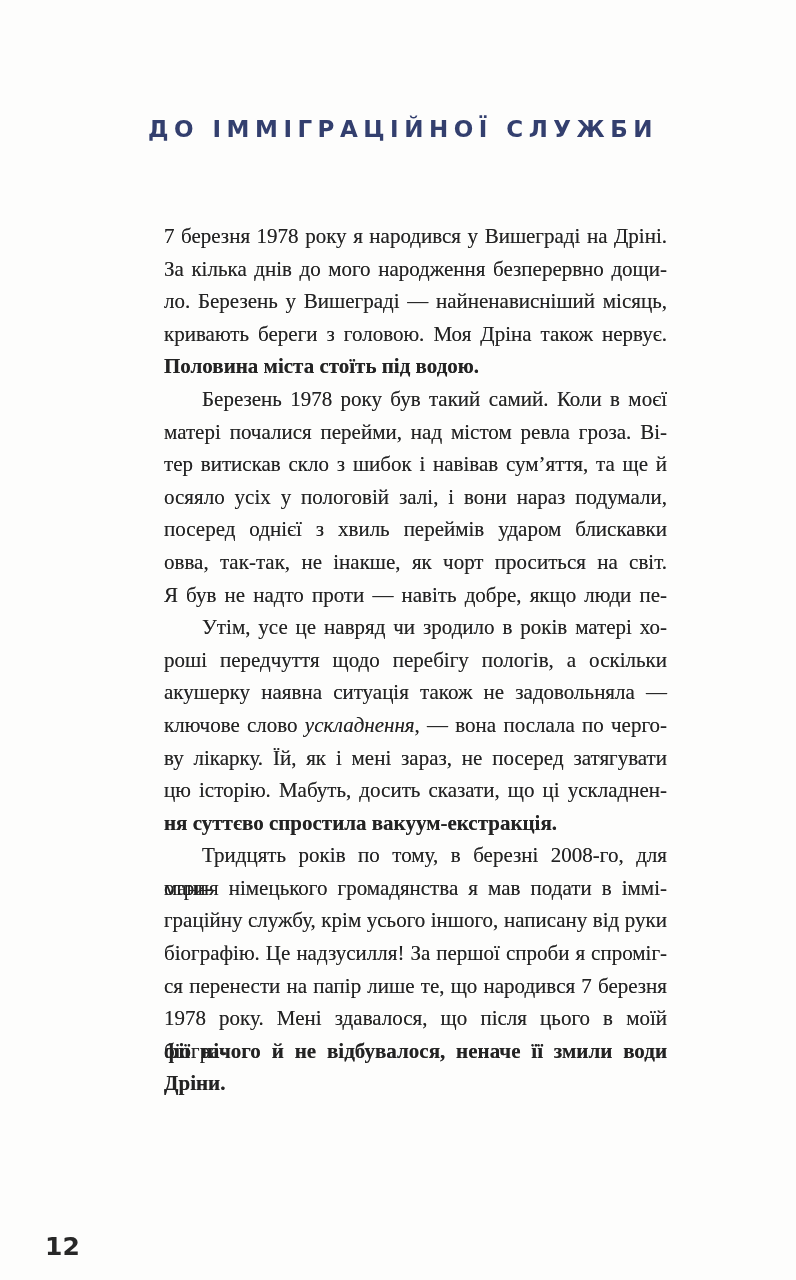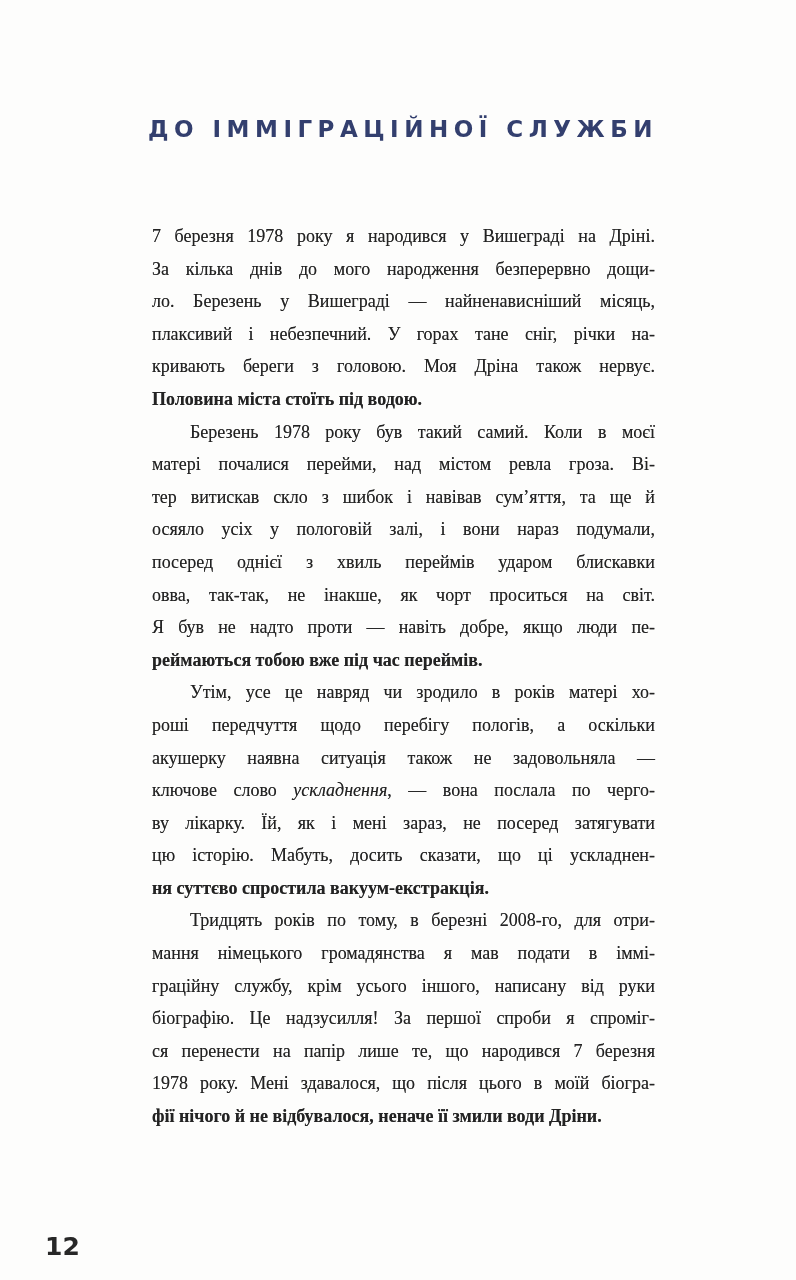--- a/index.html
+++ b/index.html
@@ -21,25 +21,25 @@
     top: 116px;
     font-family: "DejaVu Sans", "Liberation Sans", sans-serif;
     font-weight: 700;
     font-size: 23px;
     letter-spacing: 5.5px;
     color: #333f6e;
     white-space: nowrap;
   }
   .text-block {
     position: absolute;
-    left: 152px;
+    left: 164px;
     top: 220px;
     width: 503px;
     font-family: "Liberation Serif", "DejaVu Serif", serif;
-    font-size: 18px;
+    font-size: 21px;
     color: #232323;
     text-shadow: 0 0 0.4px rgba(35,35,35,0.55);
   }
   .line {
     height: 32.6px;
     line-height: 32.6px;
     text-align: justify;
     text-align-last: justify;
     -moz-text-align-last: justify;
     white-space: normal;
@@ -68,31 +68,29 @@
 </head>
 <body>
 
 <div class="page">
   <div class="chapter-heading">ДО ІММІГРАЦІЙНОЇ СЛУЖБИ</div>
 
   <div class="text-block" id="text-block">
       <div class="line">7 березня 1978 року я народився у Вишеграді на Дріні.</div>
       <div class="line">За кілька днів до мого народження безперервно дощи-</div>
       <div class="line">ло. Березень у Вишеграді — найненависніший місяць,</div>
-      <div class="line">плаксивий і небезпечний. У горах тане сніг, річки на-</div>
       <div class="line">кривають береги з головою. Моя Дріна також нервує.</div>
       <div class="line para-end">Половина міста стоїть під водою.</div>
       <div class="line indent">Березень 1978 року був такий самий. Коли в моєї</div>
       <div class="line">матері почалися перейми, над містом ревла гроза. Ві-</div>
       <div class="line">тер витискав скло з шибок і навівав сум’яття, та ще й</div>
       <div class="line">осяяло усіх у пологовій залі, і вони нараз подумали,</div>
       <div class="line">посеред однієї з хвиль переймів ударом блискавки</div>
       <div class="line">овва, так-так, не інакше, як чорт проситься на світ.</div>
       <div class="line">Я був не надто проти — навіть добре, якщо люди пе-</div>
-      <div class="line para-end">реймаються тобою вже під час переймів.</div>
       <div class="line indent">Утім, усе це навряд чи зродило в років матері хо-</div>
       <div class="line">роші передчуття щодо перебігу пологів, а оскільки</div>
       <div class="line">акушерку наявна ситуація також не задовольняла —</div>
       <div class="line"><span>ключове слово </span><span class="italic">ускладнення</span><span>, — вона послала по черго-</span></div>
       <div class="line">ву лікарку. Їй, як і мені зараз, не посеред затягувати</div>
       <div class="line">цю історію. Мабуть, досить сказати, що ці ускладнен-</div>
       <div class="line para-end">ня суттєво спростила вакуум-екстракція.</div>
       <div class="line indent">Тридцять років по тому, в березні 2008-го, для отри-</div>
       <div class="line">мання німецького громадянства я мав подати в іммі-</div>
       <div class="line">граційну службу, крім усього іншого, написану від руки</div>

